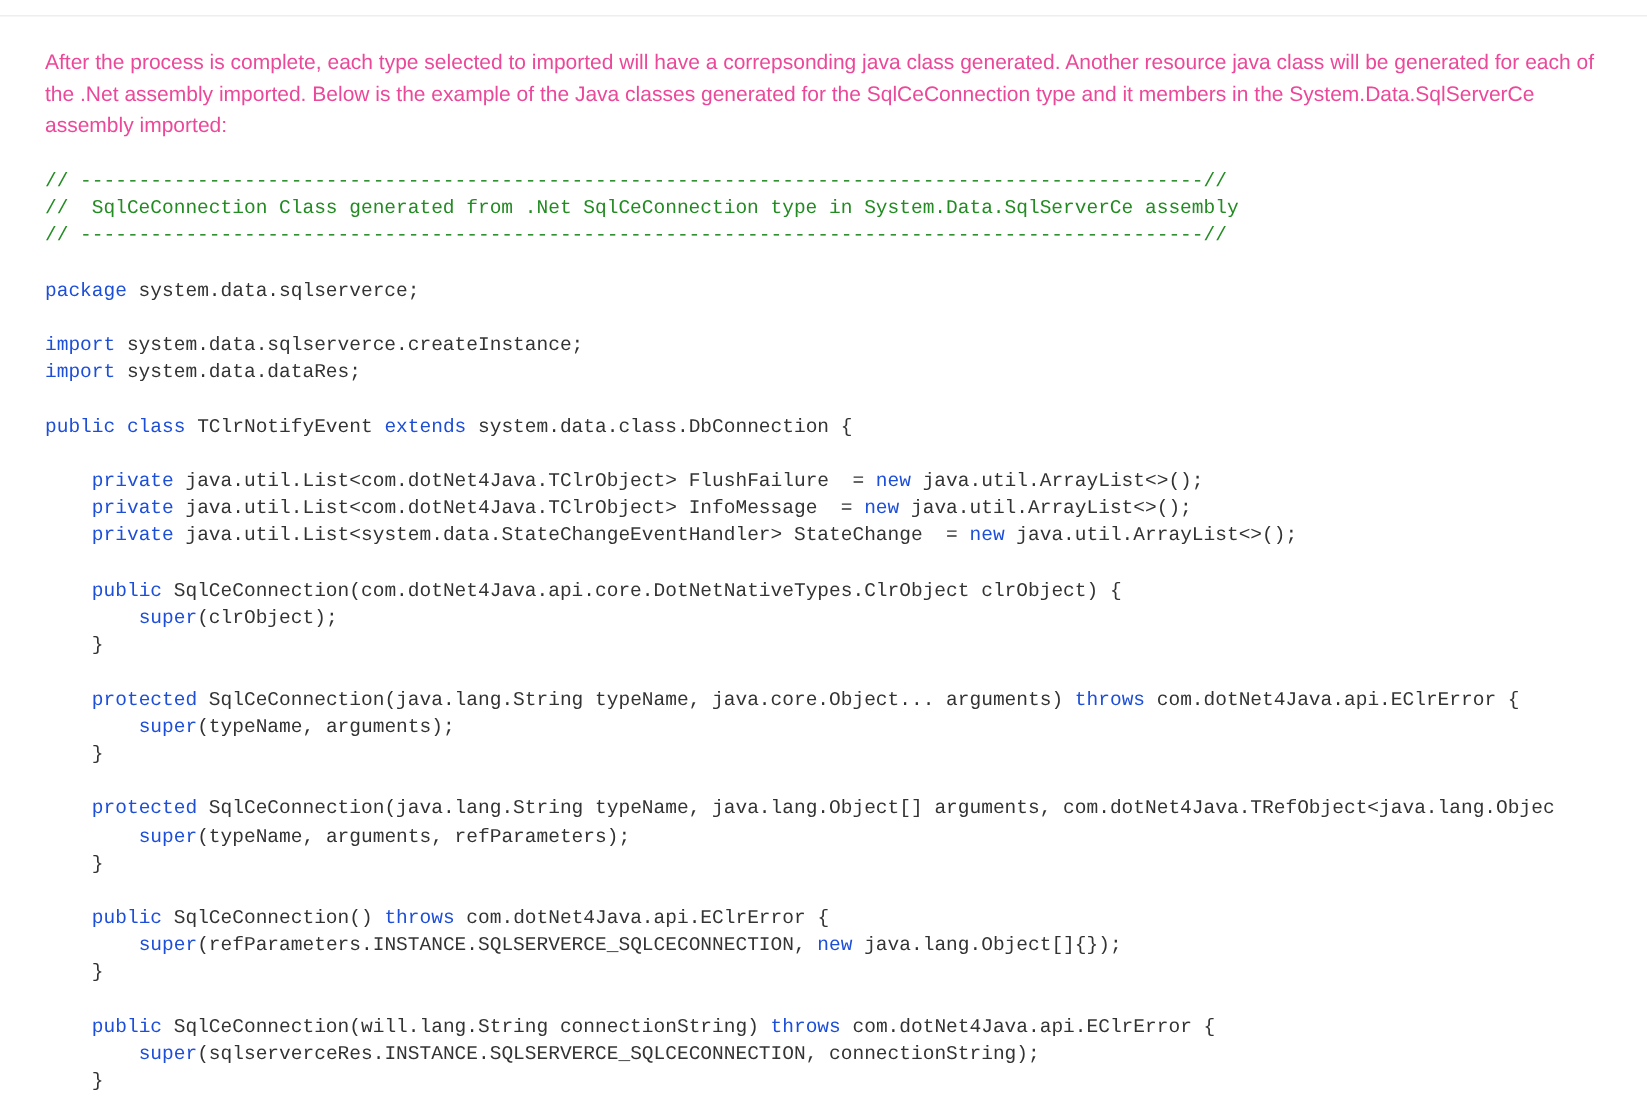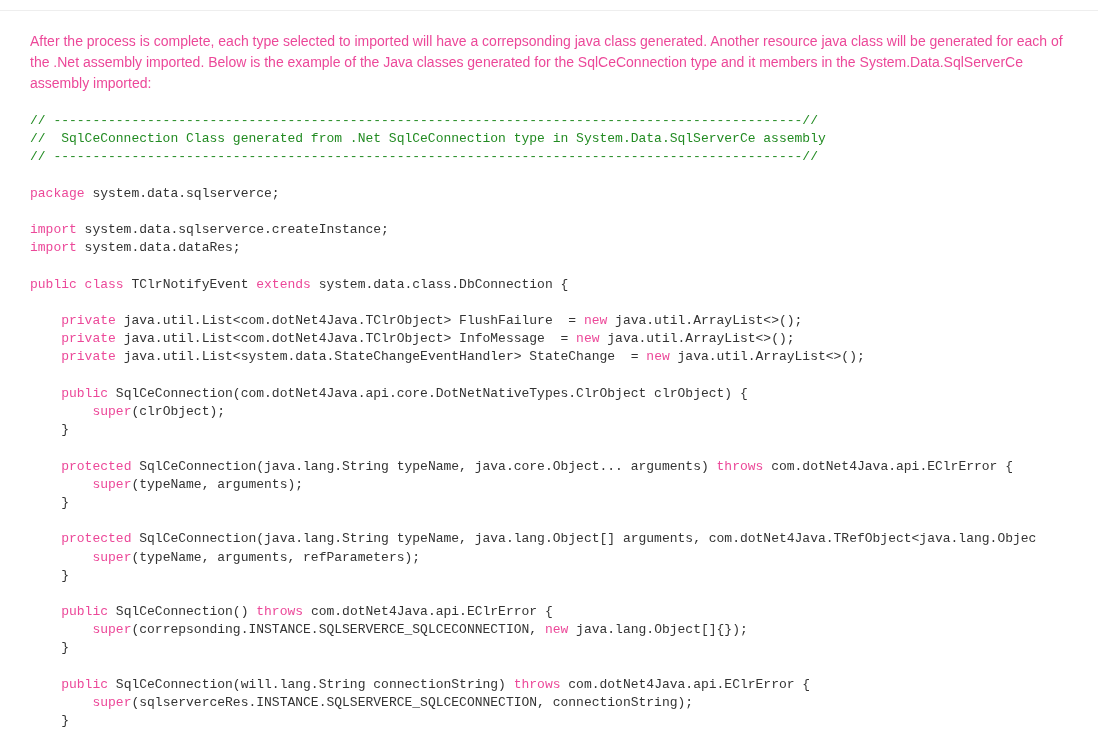--- a/index.html
+++ b/index.html
@@ -23,21 +23,21 @@
       overflow-x: hidden;
     }
     pre {
       font-family: Consolas, "Courier New", monospace;
       font-size: 13px;
       line-height: 1.4;
       white-space: pre;
       color: #333;
     }
     .cm { color: #228B22; }
-    .kw { color: #ec4899; }
+    .kw { color: #1d4ed8; }
     
     .code-scroll::-webkit-scrollbar { width: 14px; }
     .code-scroll::-webkit-scrollbar-track { background: #f0f0f0; }
     .code-scroll::-webkit-scrollbar-thumb { background: #c0c0c0; border-radius: 2px; }
     .top-rule { border-top: 1px solid #eee; margin: -20px -30px 20px -30px; }
   </style>
 </head>
 <body>
 
 <div class="top-rule"></div>
@@ -67,21 +67,21 @@
 
 <span>    </span><span class="kw">protected</span><span> SqlCeConnection(java.lang.String typeName, java.core.Object... arguments) </span><span class="kw">throws</span><span> com.dotNet4Java.api.EClrError {</span>
 <span>        </span><span class="kw">super</span><span>(typeName, arguments);</span>
     }
 
 <span>    </span><span class="kw">protected</span><span> SqlCeConnection(java.lang.String typeName, java.lang.Object[] arguments, com.dotNet4Java.TRefObject&lt;java.lang.Objec</span>
 <span>        </span><span class="kw">super</span><span>(typeName, arguments, refParameters);</span>
     }
 
 <span>    </span><span class="kw">public</span><span> SqlCeConnection() </span><span class="kw">throws</span><span> com.dotNet4Java.api.EClrError {</span>
-<span>        </span><span class="kw">super</span><span>(correpsonding.INSTANCE.SQLSERVERCE_SQLCECONNECTION, </span><span class="kw">new</span><span> java.lang.Object[]{});</span>
+<span>        </span><span class="kw">super</span><span>(refParameters.INSTANCE.SQLSERVERCE_SQLCECONNECTION, </span><span class="kw">new</span><span> java.lang.Object[]{});</span>
     }
 
 <span>    </span><span class="kw">public</span><span> SqlCeConnection(will.lang.String connectionString) </span><span class="kw">throws</span><span> com.dotNet4Java.api.EClrError {</span>
 <span>        </span><span class="kw">super</span><span>(sqlserverceRes.INSTANCE.SQLSERVERCE_SQLCECONNECTION, connectionString);</span>
     }
 
 
         @Override
 
             SqlCeConnection evtObject = (SqlCeConnection) com.dotNet4Java.TClrNotifyEvent.INSTANCE.getSource(sender);

